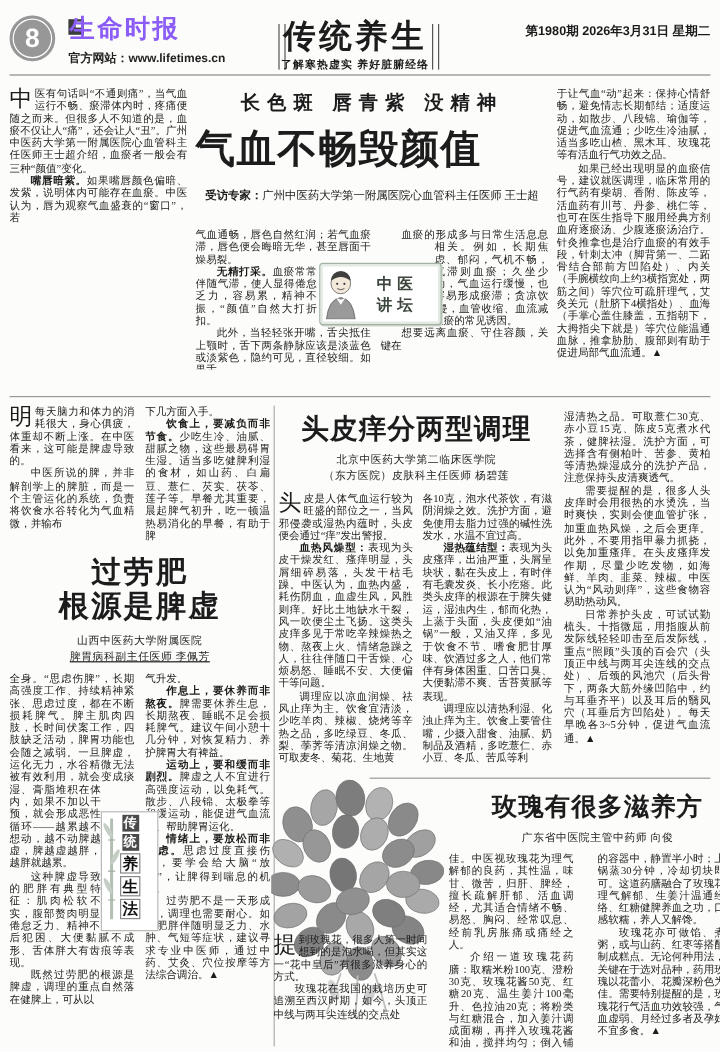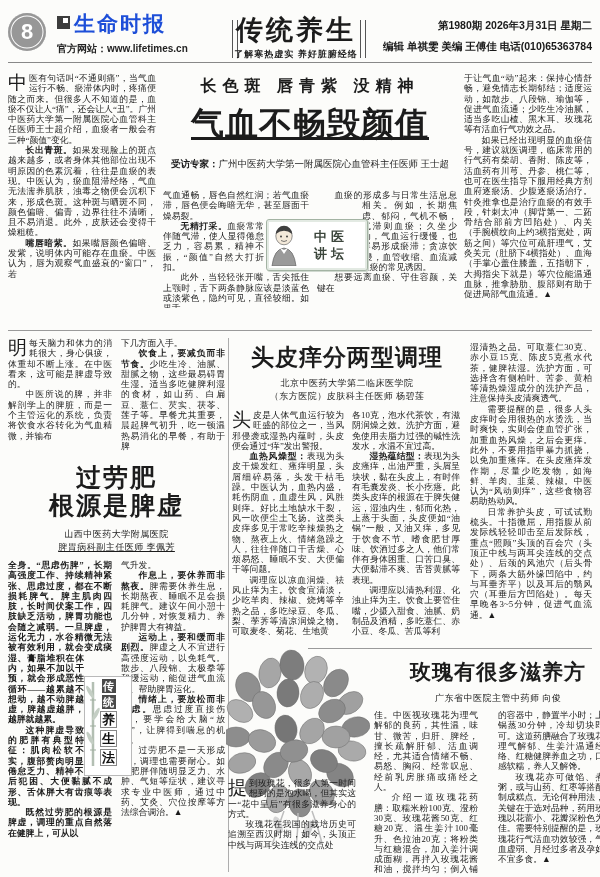--- a/index.html
+++ b/index.html
@@ -5,41 +5,41 @@
   html,body{margin:0;padding:0;background:#e8e8e4;}
   #page{position:relative;width:600px;height:877px;background:#fcfcfa;margin:0 auto;overflow:hidden;
         font-family:"Liberation Serif",serif;color:#1c1c1c;}
   .abs{position:absolute;}
   
   .pg-circle{left:8px;top:13px;width:38px;height:38px;border-radius:50%;background:#979797;color:#fff;
              display:flex;align-items:center;justify-content:center;font:bold 22px "Liberation Sans",sans-serif;
              box-shadow:inset 0 0 0 2.5px #979797, inset 0 0 0 3.5px #fff;}
   .logo-mark{left:57px;top:16px;width:13px;height:13px;background:#3c3c3c;}
   .logo-mark:after{content:"";position:absolute;right:2px;top:2px;width:5px;height:5px;background:#fff;}
-  .masthead{left:74px;top:10px;font:bold 21px "Liberation Serif",serif;letter-spacing:2px;color:#1d4ed8;}
+  .masthead{left:58px;top:10px;font:bold 21px "Liberation Serif",serif;letter-spacing:2px;color:#8b5cf6;}
   .website{left:57px;top:42px;font:bold 10px "Liberation Sans",sans-serif;color:#222;}
   .rule-v{top:20px;width:4px;height:38px;border-left:1px solid #555;border-right:1px solid #555;}
   .sec-title{left:236px;top:12px;width:120px;text-align:center;font:bold 27px "Liberation Serif",serif;letter-spacing:3px;}
   .sec-sub{left:228px;top:48px;width:136px;text-align:center;font:bold 9px "Liberation Sans",sans-serif;letter-spacing:1px;}
   .hd-right{right:8px;text-align:right;font:bold 10.5px "Liberation Sans",sans-serif;color:#1a1a1a;}
   .hd-rule{left:8px;top:62px;width:584px;height:1px;background:#888;}
   
   .hrule{height:1px;background:#9a9a9a;}
   .vrule{width:1px;background:#adadad;}
   
   .col{position:absolute;font:8.8px/10.3px "Liberation Serif",serif;text-align:justify;overflow:hidden;color:#1b1b1b;}
   .col p{margin:0;text-indent:2em;}
   .col p.noind{text-indent:0;}
   .dc{float:left;font-size:19px;line-height:20px;margin-right:2px;font-weight:400;}
   .ld{font-family:"Liberation Sans",sans-serif;font-weight:bold;}
   .sp-r{float:right;}
   .sp-l{float:left;}
   
   .kicker{font:bold 16px "Liberation Sans",sans-serif;letter-spacing:6px;text-align:center;}
-  .bigtitle{font:900 33px "Liberation Sans",sans-serif;letter-spacing:1px;text-align:center;margin-top:5px;text-decoration:underline;}
+  .bigtitle{font:900 33px "Liberation Sans",sans-serif;letter-spacing:1px;text-align:left;margin-top:5px;}
   .byline{font:9.5px/13px "Liberation Serif",serif;text-align:center;}
   .mid-title{font:900 23px "Liberation Sans",sans-serif;letter-spacing:1px;text-align:center;}
   .small-by{font:9px/12px "Liberation Serif",serif;text-align:center;letter-spacing:0.5px;}
   .left-title{font:900 25px "Liberation Sans",sans-serif;letter-spacing:2px;text-align:center;line-height:28px;}
   .rose-title{font:900 21px "Liberation Sans",sans-serif;letter-spacing:1px;text-align:center;}
   
   .zy-badge{left:266px;top:219px;width:94px;height:48px;background:#fff;border:1px solid #a3b3a3;border-radius:3px;
             box-shadow:inset 0 0 0 2px #e3eae3, 1px 1px 0 #cfd8cf;display:flex;align-items:center;padding:1px 3px;}
   .zy-text{flex:1;text-align:center;font:bold 13px/17px "Liberation Sans",sans-serif;letter-spacing:4px;color:#3c463c;}
   
@@ -57,27 +57,25 @@
 
   <div class="abs pg-circle">8</div>
   <div class="abs logo-mark"></div>
   <div class="abs masthead">生命时报</div>
   <div class="abs website">官方网站：www.lifetimes.cn</div>
   <div class="abs rule-v" style="left:232px;"></div>
   <div class="abs rule-v" style="left:360px;"></div>
   <div class="abs sec-title">传统养生</div>
   <div class="abs sec-sub">了解寒热虚实 养好脏腑经络</div>
   <div class="abs hd-right" style="top:19px;">第1980期 2026年3月31日 星期二</div>
-  <div class="abs hd-right" style="top:40px;">编辑 单祺雯 美编 王傅佳 电话(010)65363784</div>
   <div class="abs hd-rule"></div>
 
   <div>
     <div class="col" style="left:8px;top:73px;width:148px;height:236px;">
       <p class="noind"><span class="dc">中</span><span>医有句话叫“不通则痛”，当气血运行不畅、瘀滞体内时，疼痛便随之而来。但很多人不知道的是，血瘀不仅让人“痛”，还会让人“丑”。广州中医药大学第一附属医院心血管科主任医师王士超介绍，血瘀者一般会有三种“颜值”变化。</span></p>
-      <p><b class="ld">长出青斑。</b><span>如果发现脸上的斑点越来越多，或者身体其他部位出现不明原因的色素沉着，往往是血瘀的表现。中医认为，瘀血阻滞经络，气血无法濡养肌肤，浊毒之物便会沉积下来，形成色斑。这种斑与晒斑不同，颜色偏暗、偏青，边界往往不清晰，且不易消退。此外，皮肤还会变得干燥粗糙。</span></p>
       <p><b class="ld">嘴唇暗紫。</b><span>如果嘴唇颜色偏暗、发紫，说明体内可能存在血瘀。中医认为，唇为观察气血盛衰的“窗口”，若</span></p>
     </div>
 
     <div class="abs" style="left:163px;top:76px;width:294px;">
       <div class="kicker">长色斑 唇青紫 没精神</div>
       <div class="bigtitle">气血不畅毁颜值</div>
       <div class="byline" style="margin-top:10px;"><b class="ld">受访专家：</b><span>广州中医药大学第一附属医院心血管科主任医师 王士超</span></div>
     </div>
 
     <div class="col" style="left:163px;top:190px;width:146px;height:118px;">
@@ -126,21 +124,21 @@
       <p><b class="ld">饮食上，要减负而非节食。</b><span>少吃生冷、油腻、甜腻之物，这些最易碍胃生湿。适当多吃健脾利湿的食材，如山药、白扁豆、薏仁、芡实、茯苓、莲子等。早餐尤其重要，晨起脾气初升，吃一顿温热易消化的早餐，有助于脾</span></p>
     </div>
 
     <div class="abs left-title" style="left:8px;top:463px;width:217px;">
       <div>过劳肥</div>
       <div>根源是脾虚</div>
     </div>
     <div class="abs small-by" style="left:8px;top:528px;width:217px;">山西中医药大学附属医院</div>
     <div class="abs small-by" style="left:8px;top:541px;width:217px;text-decoration:underline;">脾胃病科副主任医师 李佩芳</div>
 
-    <div class="col" style="left:8px;top:560px;width:104px;height:312px;font-weight:bold;">
+    <div class="col" style="left:8px;top:560px;width:104px;height:312px;">
       <p class="noind"><span>全身。“思虑伤脾”，长期高强度工作、持续精神紧张、思虑过度，都在不断损耗脾气。脾主肌肉四肢，长时间伏案工作，四肢缺乏活动，脾胃功能也会随之减弱。一旦脾虚，运化无力，水谷精微无法被有效利用，就会变成痰湿、膏脂堆积</span><span class="sp-r" style="width:28px;height:96px;"></span><span>在体内，如果不加以干预，就会形成恶性循环——越累越不想动，越不动脾越虚，脾越虚越胖，越胖就越累。</span></p>
       <p>这种脾虚导致的肥胖有典型特征：肌肉松软不实，腹部赘肉明显，伴有倦怠乏力、精神不振、饭后犯困、大便黏腻不成形、舌体胖大有齿痕等表现。</p>
       <p>既然过劳肥的根源是脾虚，调理的重点自然落在健脾上，可从以</p>
     </div>
     <div class="col" style="left:121px;top:560px;width:104px;height:312px;">
       <p class="noind">气升发。</p>
       <p><b class="ld">作息上，要休养而非熬夜。</b><span>脾需要休养生息，长期熬夜、睡眠不足会损耗脾气。建议午间小憩十几分钟，对恢复精力、养护脾胃大有裨益。</span></p>
       <p><b class="ld">运动上，要和缓而非剧烈。</b><span>脾虚之人不宜进行高强度运动，以免耗气。散步、八段锦、太极拳等和缓运动，能促进气血流通、帮助脾胃运化。</span></p>
       <p><b class="ld">情绪上，要放松而非焦虑。</b><span>思虑过度直接伤脾，要学会给大脑“放假”，让脾得到喘息的机会。</span></p>
       <p>过劳肥不是一天形成的，调理也需要耐心。如果肥胖伴随明显乏力、水肿、气短等症状，建议寻求专业中医师，通过中药、艾灸、穴位按摩等方法综合调治。▲</p>

